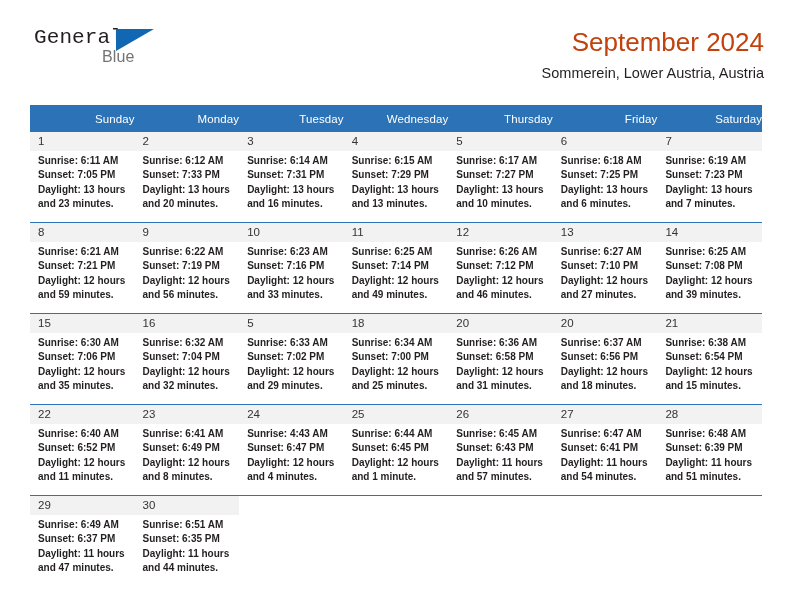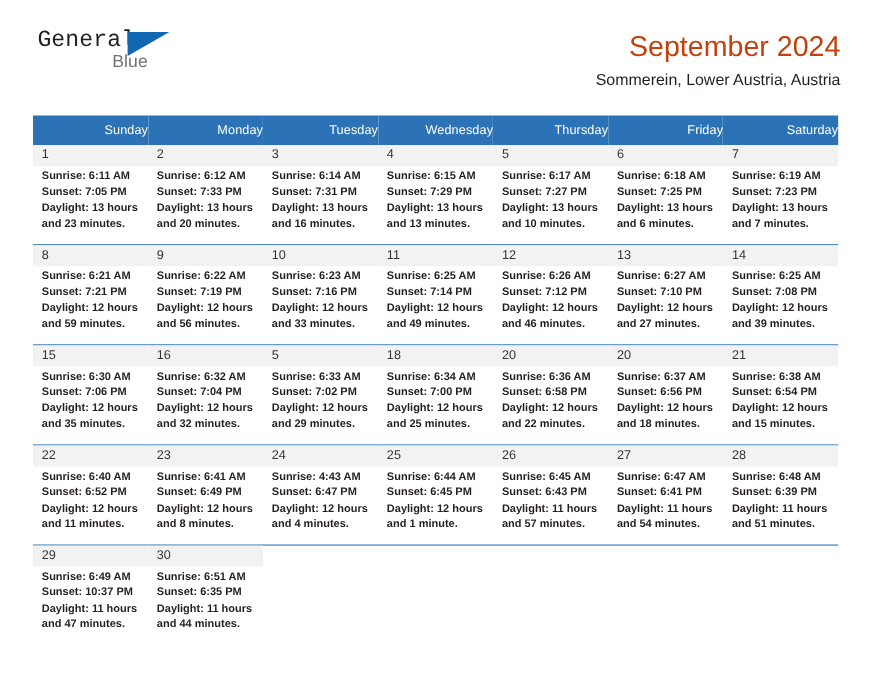--- a/index.html
+++ b/index.html
@@ -385,21 +385,21 @@
               </div>
             </div>
           </td>
           <td>
             <div class="cell-inner cell-filled">
               <div class="daynum">20</div>
               <div class="details">
                 <div>Sunrise: 6:36 AM</div>
                 <div>Sunset: 6:58 PM</div>
                 <div>Daylight: 12 hours</div>
-                <div>and 22 minutes.</div>
+                <div>and 31 minutes.</div>
               </div>
             </div>
           </td>
           <td>
             <div class="cell-inner cell-filled">
               <div class="daynum">20</div>
               <div class="details">
                 <div>Sunrise: 6:37 AM</div>
                 <div>Sunset: 6:56 PM</div>
                 <div>Daylight: 12 hours</div>
@@ -497,21 +497,21 @@
               </div>
             </div>
           </td>
         </tr>
         <tr class="week-row">
           <td>
             <div class="cell-inner cell-filled">
               <div class="daynum">29</div>
               <div class="details">
                 <div>Sunrise: 6:49 AM</div>
-                <div>Sunset: 10:37 PM</div>
+                <div>Sunset: 6:37 PM</div>
                 <div>Daylight: 11 hours</div>
                 <div>and 47 minutes.</div>
               </div>
             </div>
           </td>
           <td>
             <div class="cell-inner cell-filled">
               <div class="daynum">30</div>
               <div class="details">
                 <div>Sunrise: 6:51 AM</div>

